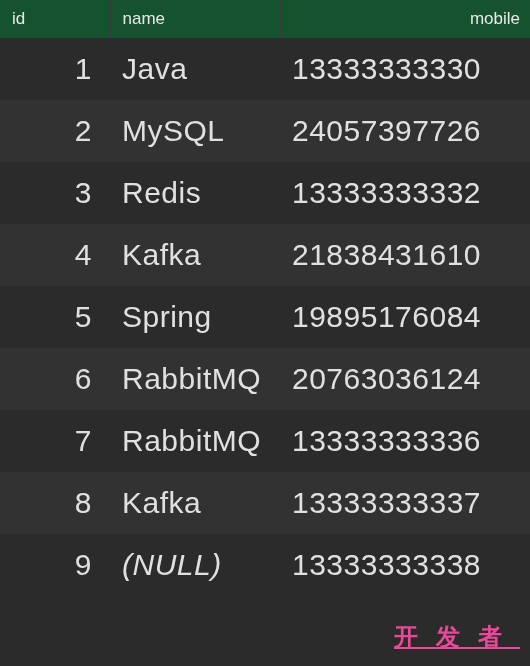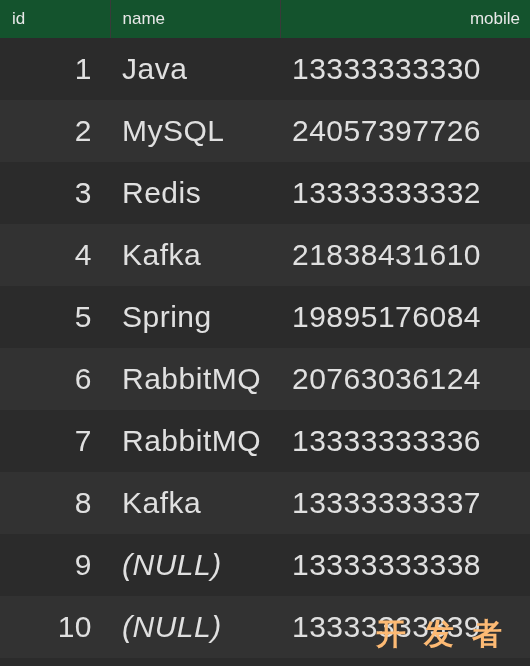--- a/index.html
+++ b/index.html
@@ -71,25 +71,26 @@
     .watermark {
       position: absolute;
       bottom: 14px;
       right: 10px;
       font-family: 'Microsoft YaHei', 'SimHei', sans-serif;
       text-align: right;
       pointer-events: none;
       line-height: 1.2;
     }
     .watermark .wm-cn {
-      font-size: 30px;
-      color: #fdba74;
+      font-size: 24px;
+      color: #ec4899;
       letter-spacing: 18px;
       font-weight: bold;
       display: block;
+      text-decoration: underline;
     }
     .watermark .wm-en {
       font-size: 18px;
       color: #5b9bd5;
       letter-spacing: 1px;
       display: block;
       margin-top: -2px;
     }
   </style>
 </head>
@@ -142,23 +143,18 @@
       <tr>
         <td class="col-id">8</td>
         <td class="col-name">Kafka</td>
         <td class="col-mobile">13333333337</td>
       </tr>
       <tr>
         <td class="col-id">9</td>
         <td class="col-name null-value">(NULL)</td>
         <td class="col-mobile">13333333338</td>
       </tr>
-      <tr>
-        <td class="col-id">10</td>
-        <td class="col-name null-value">(NULL)</td>
-        <td class="col-mobile">13333333339</td>
-      </tr>
     </tbody>
 </table>
 
 <div class="watermark">
   <span class="wm-cn">开发者</span>
 </div>
 
 </body></html>

